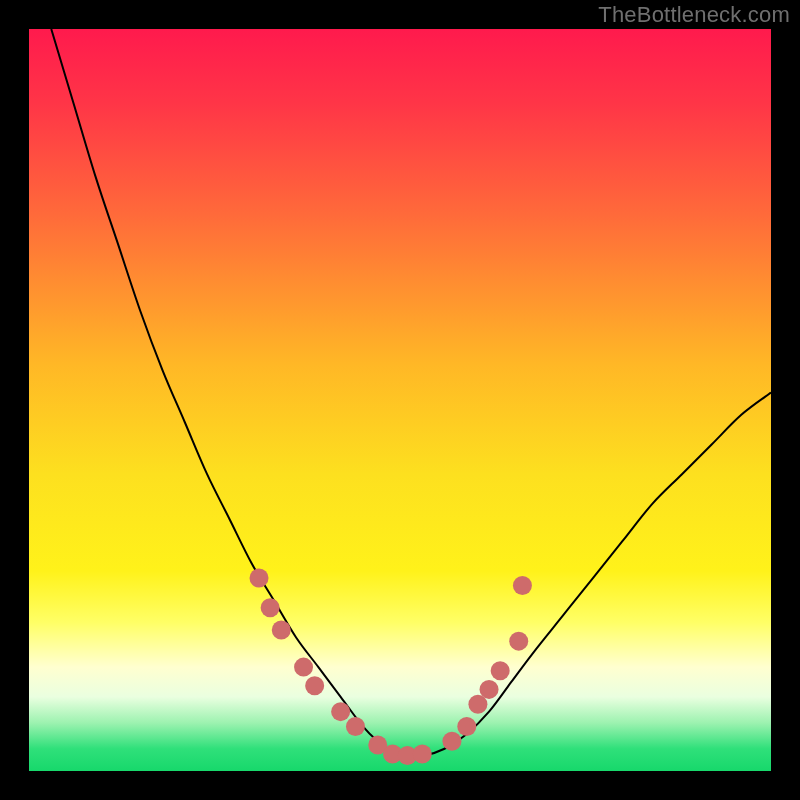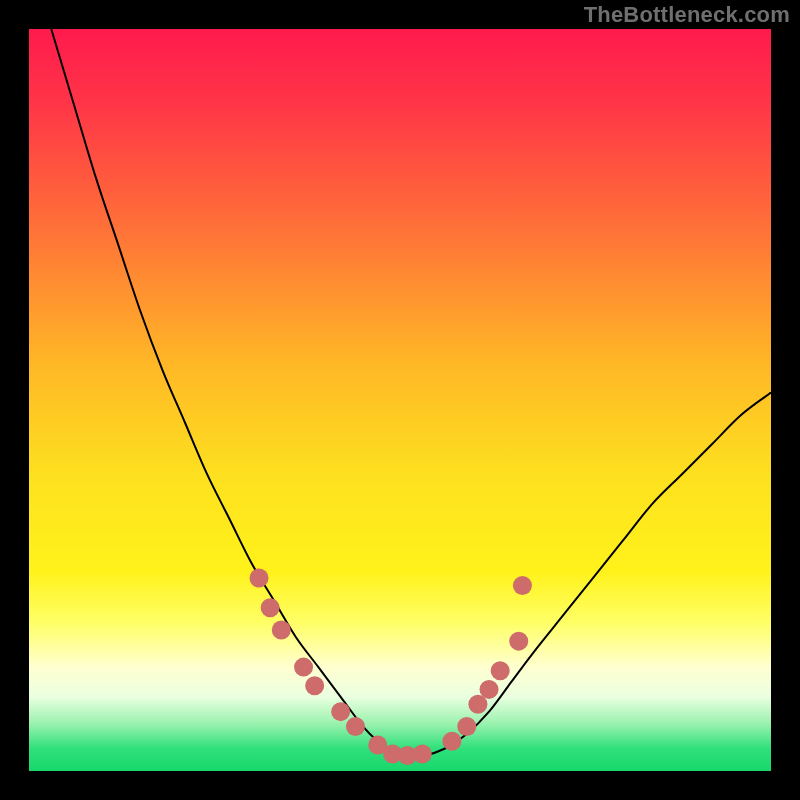--- a/index.html
+++ b/index.html
@@ -26,21 +26,21 @@
     width: 742px;
     height: 742px;
     overflow: hidden;
   }
   .watermark {
     position: absolute;
     top: 2px;
     right: 10px;
     color: #6f6f6f;
     font-size: 22px;
-    font-weight: 700;
+    font-weight: 400;
     letter-spacing: 0.2px;
   }
   svg { display: block; }
 </style>
 </head>
 <body>
 
 <div class="frame">
 
   <div class="watermark">TheBottleneck.com</div>

